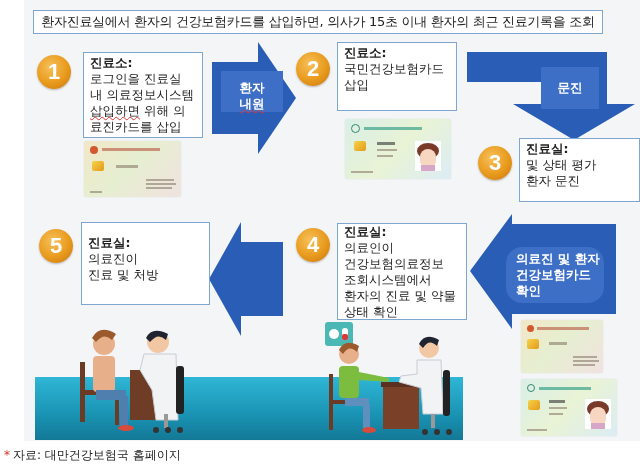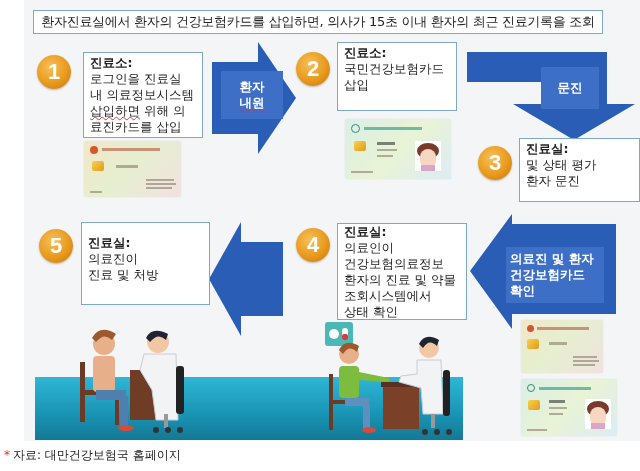--- a/index.html
+++ b/index.html
@@ -53,21 +53,21 @@
   <div class="card-line" style="left:32px;top:24px;width:22px;height:3px;"></div>
   <div class="card-line" style="left:62px;top:38px;width:28px;"></div>
   <div class="card-line" style="left:62px;top:42px;width:30px;"></div>
   <div class="card-line" style="left:62px;top:46px;width:26px;"></div>
   <div class="card-line" style="left:6px;top:50px;width:12px;"></div>
 </div>
 
 <svg class="arrow" style="left:212px;top:42px;" width="84" height="112" viewBox="0 0 84 112">
   <polygon points="0,20 46,20 46,0 84,56 46,112 46,92 0,92" fill="#2a5db5"></polygon>
 </svg>
-<div class="arrow-label" style="left:221px;top:71px;width:62px;height:48px;">
+<div class="arrow-label" style="left:221px;top:71px;width:62px;height:41px;align-items:flex-end;">
   <span><span>환자</span><br><span class="squiggle">내원</span></span>
 </div>
 
 <div class="step-badge" style="left:296px;top:52px;"><span>2</span></div>
 <div class="step-box" style="left:337px;top:42px;width:120px;height:69px;">
   <span class="ttl">진료소:</span>
   <span class="line">국민건강보험카드</span>
   <span class="line">삽입</span>
 </div>
 
@@ -96,21 +96,21 @@
 <div class="step-badge" style="left:478px;top:146px;"><span>3</span></div>
 <div class="step-box" style="left:519px;top:138px;width:121px;height:64px;">
   <span class="ttl">진료실:</span>
   <span class="line">및 상태 평가</span>
   <span class="line">환자 문진</span>
 </div>
 
 <svg class="arrow" style="left:470px;top:214px;" width="146" height="115" viewBox="0 0 146 115">
   <polygon points="146,10 146,100 42,100 42,115 0,57 42,0 42,10" fill="#2a5db5"></polygon>
 </svg>
-<div class="arrow-label" style="left:506px;top:247px;width:98px;height:56px;justify-content:flex-start;padding-left:4px;text-align:left;">
+<div class="arrow-label" style="left:506px;top:247px;width:98px;height:56px;justify-content:flex-start;padding-left:10px;text-align:left;border-radius:16px;">
   <span>
     <span>의료진 및 환자</span><br>
     <span>건강보험카드</span><br>
     <span>확인</span>
   </span>
 </div>
 
 <div class="card card-a" style="left:521px;top:320px;width:82px;height:53px;">
   <div style="position:absolute;left:6px;top:5px;width:7px;height:7px;border-radius:50%;background:#d2582e;"></div>
   <div class="card-title" style="left:16px;top:7px;width:52px;"></div>
@@ -133,22 +133,22 @@
     <div class="face" style="left:5px;top:8px;"></div>
     <div style="position:absolute;left:6px;top:24px;width:14px;height:6px;background:#d7a6c9;"></div>
   </div>
 </div>
 
 <div class="step-badge" style="left:296px;top:228px;"><span>4</span></div>
 <div class="step-box" style="left:337px;top:223px;width:130px;height:97px;padding-top:0;">
   <span class="ttl">진료실:</span>
   <span class="line">의료인이</span>
   <span class="line">건강보험의료정보</span>
+  <span class="line">조회시스템에서</span>
   <span class="line">환자의 진료 및 약물</span>
-  <span class="line">조회시스템에서</span>
   <span class="line">상태 확인</span>
 </div>
 
 <svg class="arrow" style="left:209px;top:222px;" width="74" height="114" viewBox="0 0 74 114">
   <polygon points="74,20 74,94 32,94 32,114 0,57 32,0 32,20" fill="#2a5db5"></polygon>
 </svg>
 
 <div class="step-badge" style="left:39px;top:229px;"><span>5</span></div>
 <div class="step-box" style="left:81px;top:222px;width:129px;height:83px;padding-top:12px;">
   <span class="ttl">진료실:</span>

